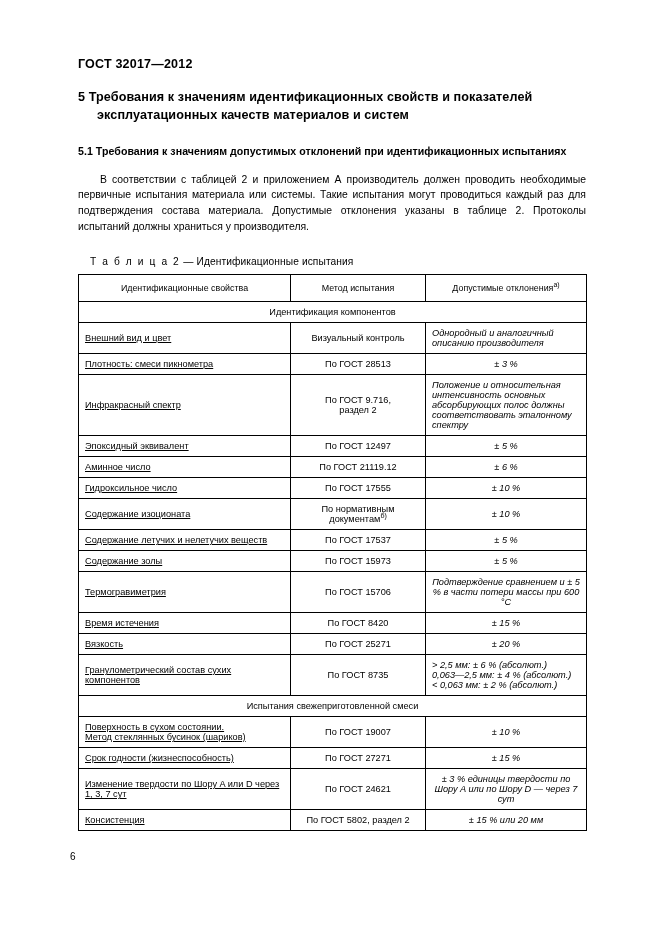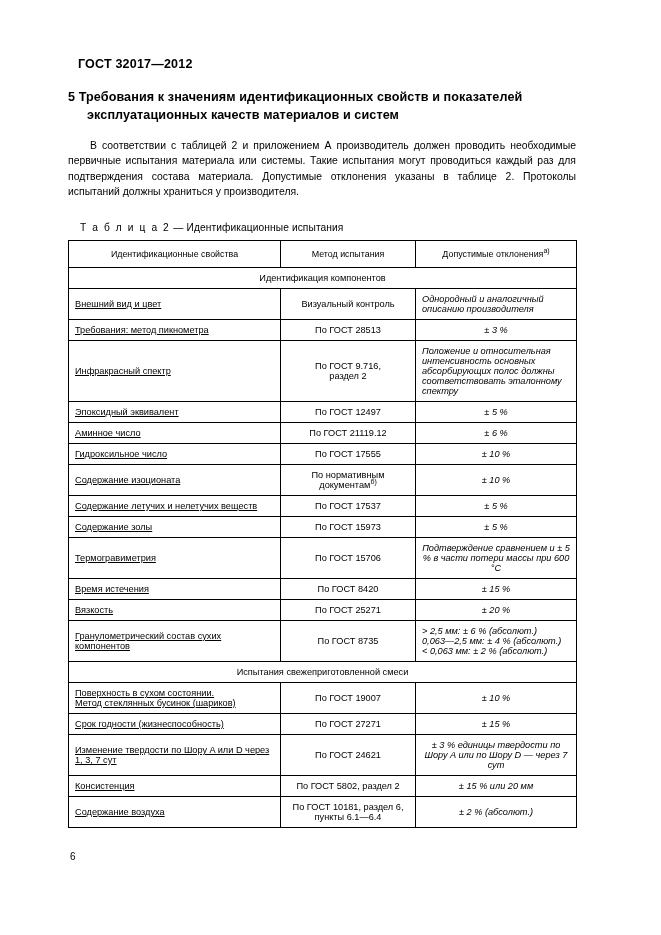--- a/index.html
+++ b/index.html
@@ -25,21 +25,21 @@
     position: absolute;
     top: 57px;
     left: 78px;
     font-size: 12.5px;
     font-weight: bold;
     letter-spacing: 0.2px;
   }
   .content {
     position: absolute;
     top: 88px;
-    left: 68px;
+    left: 78px;
     width: 508px;
   }
   h1.sec-title {
     font-size: 12.6px;
     font-weight: bold;
     line-height: 1.45;
     margin: 0 0 0 0;
     padding: 0 0 0 19px;
     text-indent: -19px;
     letter-spacing: 0.1px;
@@ -111,20 +111,21 @@
 <body>
 
 <div class="page">
 
   <div class="header">ГОСТ 32017—2012</div>
 
   <div class="content">
 
     <h1 class="sec-title">5  Требования к значениям идентификационных свойств и показателей эксплуатационных качеств материалов и систем</h1>
 
+    <h2 class="sub-title">5.1  Требования к значениям допустимых отклонений при идентификационных испытаниях</h2>
 
     <p class="body-text">В соответствии с таблицей 2 и приложением А производитель должен проводить необходимые первичные испытания материала или системы. Такие испытания могут проводиться каждый раз для подтверждения состава материала. Допустимые отклонения указаны в таблице 2. Протоколы испытаний должны храниться у производителя.</p>
 
     <div class="table-caption"><span class="tword">Т а б л и ц а  2</span><span> — Идентификационные испытания</span></div>
 
     <table class="main">
       <colgroup>
         <col style="width:212px">
         <col style="width:135px">
         <col style="width:161px">
@@ -139,21 +140,21 @@
       <tbody id="tbody">
           <tr>
             <td class="section" colspan="3">Идентификация компонентов</td>
           </tr>
           <tr>
             <td class="c1 nowrapish">Внешний вид и цвет</td>
             <td class="c2 nowrapish">Визуальный контроль</td>
             <td class="c3 nowrapish left">Однородный и аналогичный описанию производителя</td>
           </tr>
           <tr>
-            <td class="c1 nowrapish">Требования: метод пикнометра</td>
+            <td class="c1 nowrapish">Плотность: смеси пикнометра</td>
             <td class="c2 nowrapish">По ГОСТ 28513</td>
             <td class="c3 nowrapish">± 3 %</td>
           </tr>
           <tr>
             <td class="c1 nowrapish">Инфракрасный спектр</td>
             <td class="c2 nowrapish">По ГОСТ 9.716,
 раздел 2</td>
             <td class="c3 nowrapish left">Положение и относительная интенсивность основных абсорбирующих полос должны соответствовать эталонному спектру</td>
           </tr>
           <tr>
@@ -226,26 +227,20 @@
           <tr>
             <td class="c1 nowrapish">Изменение твердости по Шору A или D через 1, 3, 7 сут</td>
             <td class="c2 nowrapish">По ГОСТ 24621</td>
             <td class="c3 nowrapish">± 3 % единицы твердости по Шору A или по Шору D — через 7 сут</td>
           </tr>
           <tr>
             <td class="c1 nowrapish">Консистенция</td>
             <td class="c2 nowrapish">По ГОСТ 5802, раздел 2</td>
             <td class="c3 nowrapish">± 15 % или 20 мм</td>
           </tr>
-          <tr>
-            <td class="c1 nowrapish">Содержание воздуха</td>
-            <td class="c2 nowrapish">По ГОСТ 10181, раздел 6,
-пункты 6.1—6.4</td>
-            <td class="c3 nowrapish">± 2 % (абсолют.)</td>
-          </tr>
         </tbody>
     </table>
 
   </div>
 
   <div class="pagenum">6</div>
 
 </div>
 
 </body></html>

